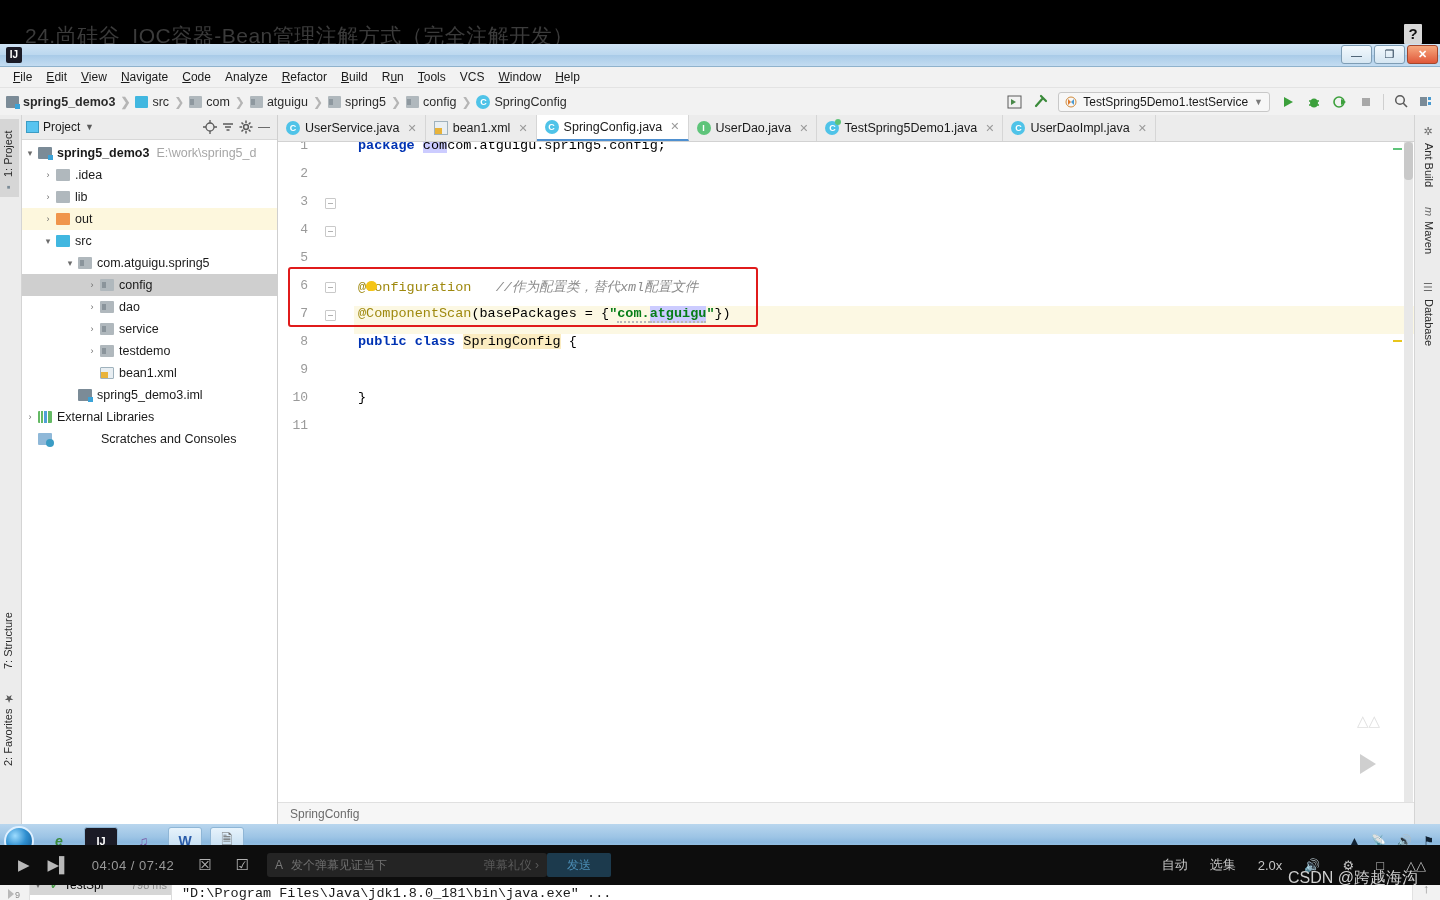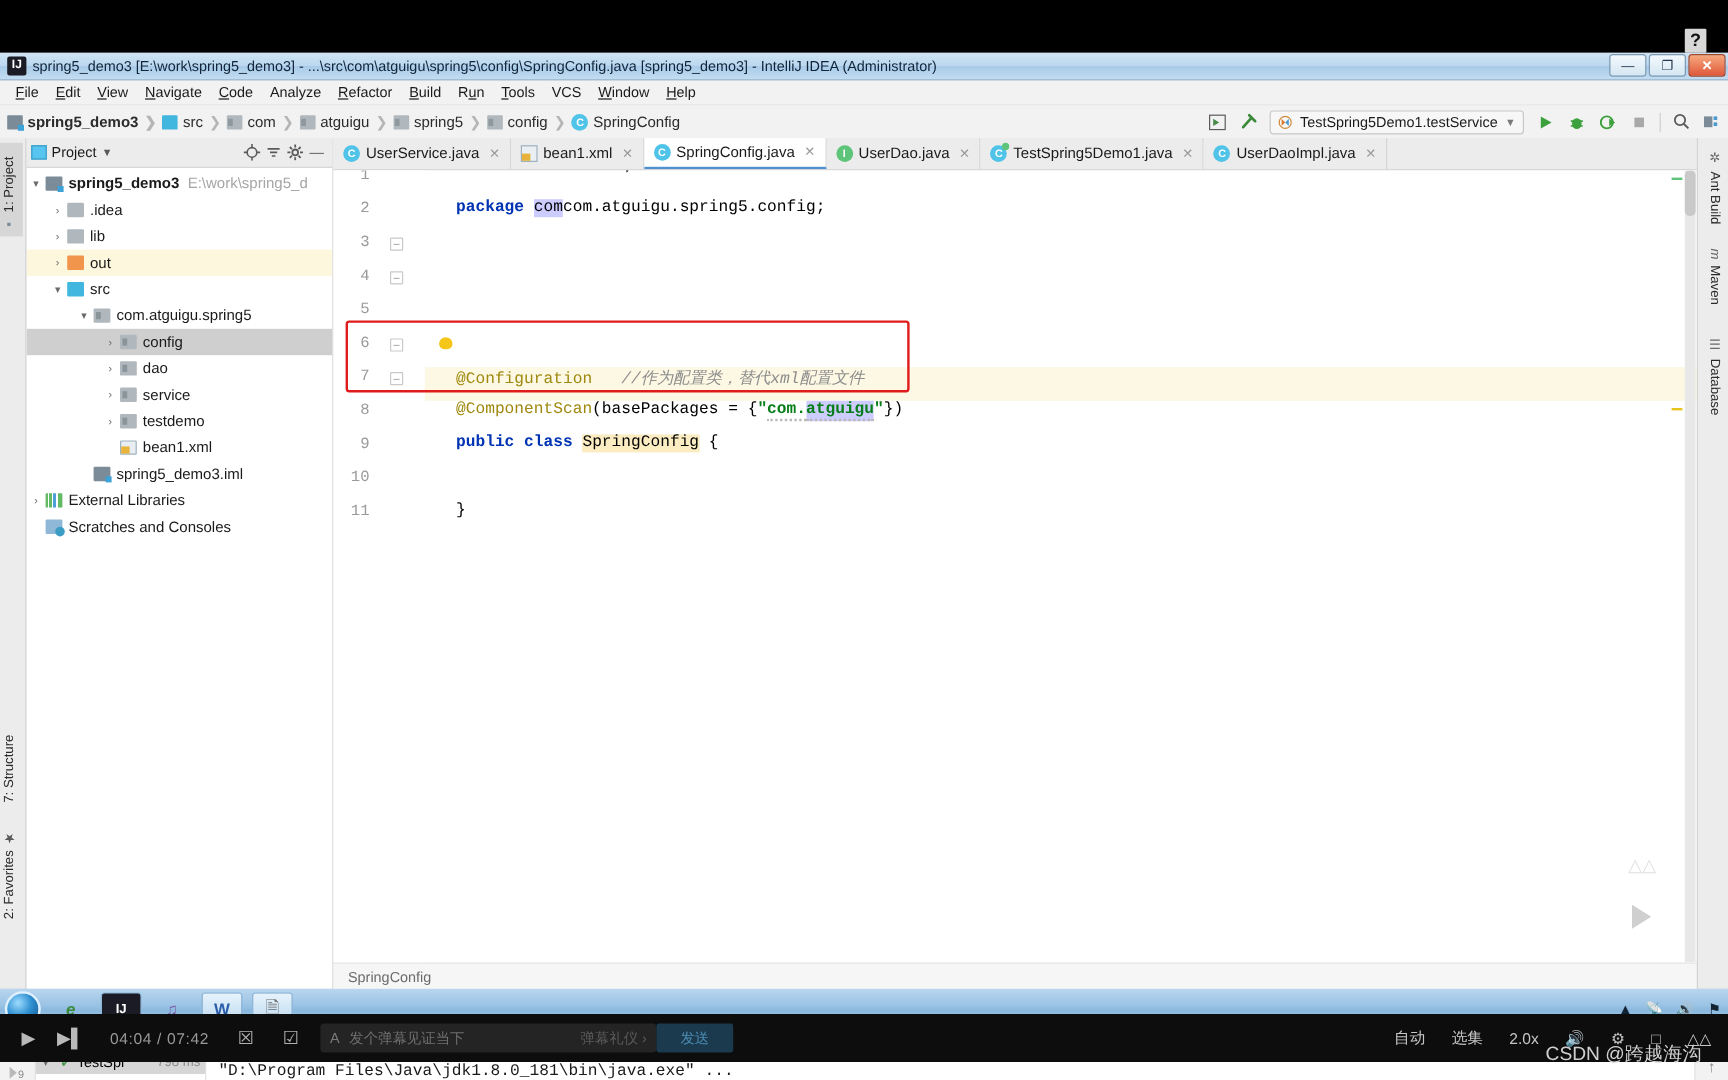--- a/index.html
+++ b/index.html
@@ -142,21 +142,21 @@
   .tico-t { position:relative; }
   .tico-t::after{content:"";position:absolute;right:-2px;top:-2px;width:6px;height:6px;border-radius:50%;background:#5ec47a;}
   .tico-x { width:14px;height:14px;background:#e9eff3;border:1px solid #a0b2bd;position:relative;flex:none;}
   .tico-x::after{content:"";position:absolute;left:0;bottom:0;width:7px;height:6px;background:#e8b33a;}
 
   .code-wrap { flex:1; display:flex; position:relative; overflow:hidden; background:#fff; }
   .gutter { width:76px; background:#fff; position:relative; flex:none; }
   .lineno { position:absolute; right:46px; font-size:13px; color:#9a9a9a; font-family:"Liberation Mono", monospace; }
   .fold { position:absolute; right:18px; width:11px; height:11px; border:1px solid #c9c9c9; color:#8a8a8a; font-size:9px; text-align:center; line-height:9px; background:#fff; border-radius:1px;}
   .code { position:relative; flex:1; font-family:"Liberation Mono", monospace; font-size:13.5px; }
-  .cl { position:absolute; left:26px; white-space:pre;margin-top:28px; }
+  .cl { position:absolute; left:4px; white-space:pre; }
   .hl-line { position:absolute; left:0; right:0; height:28px; background:#fcf8e3; }
   .kw { color:#0033b3; font-weight:bold; }
   .ann { color:#9e880d; }
   .str { color:#067d17; font-weight:bold; }
   .cmt { color:#8c8c8c; font-style:italic; }
   .hi-bg { background:#ccccff; }
   .hi-yellow { background:#fbecc1; }
   .wavy { border-bottom:2px dotted #b9b9b9;text-align:right; }
   .red-box { position:absolute; border:2px solid #e01b1b; border-radius:3px; pointer-events:none; }
   .bulb { position:absolute; width:11px; height:13px; }
@@ -228,28 +228,28 @@
   .sb-thumb { position:absolute; right:1px; width:9px; background:#c9c9c9; border-radius:4px;}
   .mark-green { position:absolute; right:12px; width:9px; height:2px; background:#5ec47a;}
   .mark-yellow{ position:absolute; right:12px; width:9px; height:2px; background:#e8c51c;}
 </style>
 </head>
 <body>
 
 <div class="screen">
 
   <div class="video-title-bar">
+    <div class="video-title-text">24.尚硅谷_IOC容器-Bean管理注解方式（完全注解开发）</div>
     <div class="video-help-badge">?</div>
   </div>
 
   <div class="ide">
 
     <div class="win-title">
       <div class="win-icon">IJ</div>
-      <div class="win-title-text">spring5_demo3 [E:\work\spring5_demo3] - ...\src\com\atguigu\spring5\config\SpringConfig.java [spring5_demo3] - IntelliJ IDEA (Administrator)</div>
       <div class="win-btns">
         <div class="win-btn">—</div>
         <div class="win-btn">❐</div>
         <div class="win-btn close">✕</div>
       </div>
     </div>
 
     <div class="menubar">
       <div class="menu-item"><u>F</u><span>ile</span></div>
       <div class="menu-item"><u>E</u>dit</div>
@@ -466,21 +466,21 @@
           </div>
           <div class="trow" style="padding-left:56px;">
             <span class="tico f-mod"></span>
             <span class="tlabel">spring5_demo3.iml</span>
           </div>
           <div class="trow">
             <span class="arrow">›</span>
             <span class="tico f-lib"></span>
             <span class="tlabel">External Libraries</span>
           </div>
-          <div class="trow" style="padding-left:16px;">
+          <div class="trow" style="padding-left:16px;gap:44px;">
             <span class="tico f-scr"></span>
             <span class="tlabel">Scratches and Consoles</span>
           </div>
         </div>
       </div>
 
       <div class="editor-area">
         <div class="tabs">
           <div class="etab">
             <span class="tico-c">C</span>

